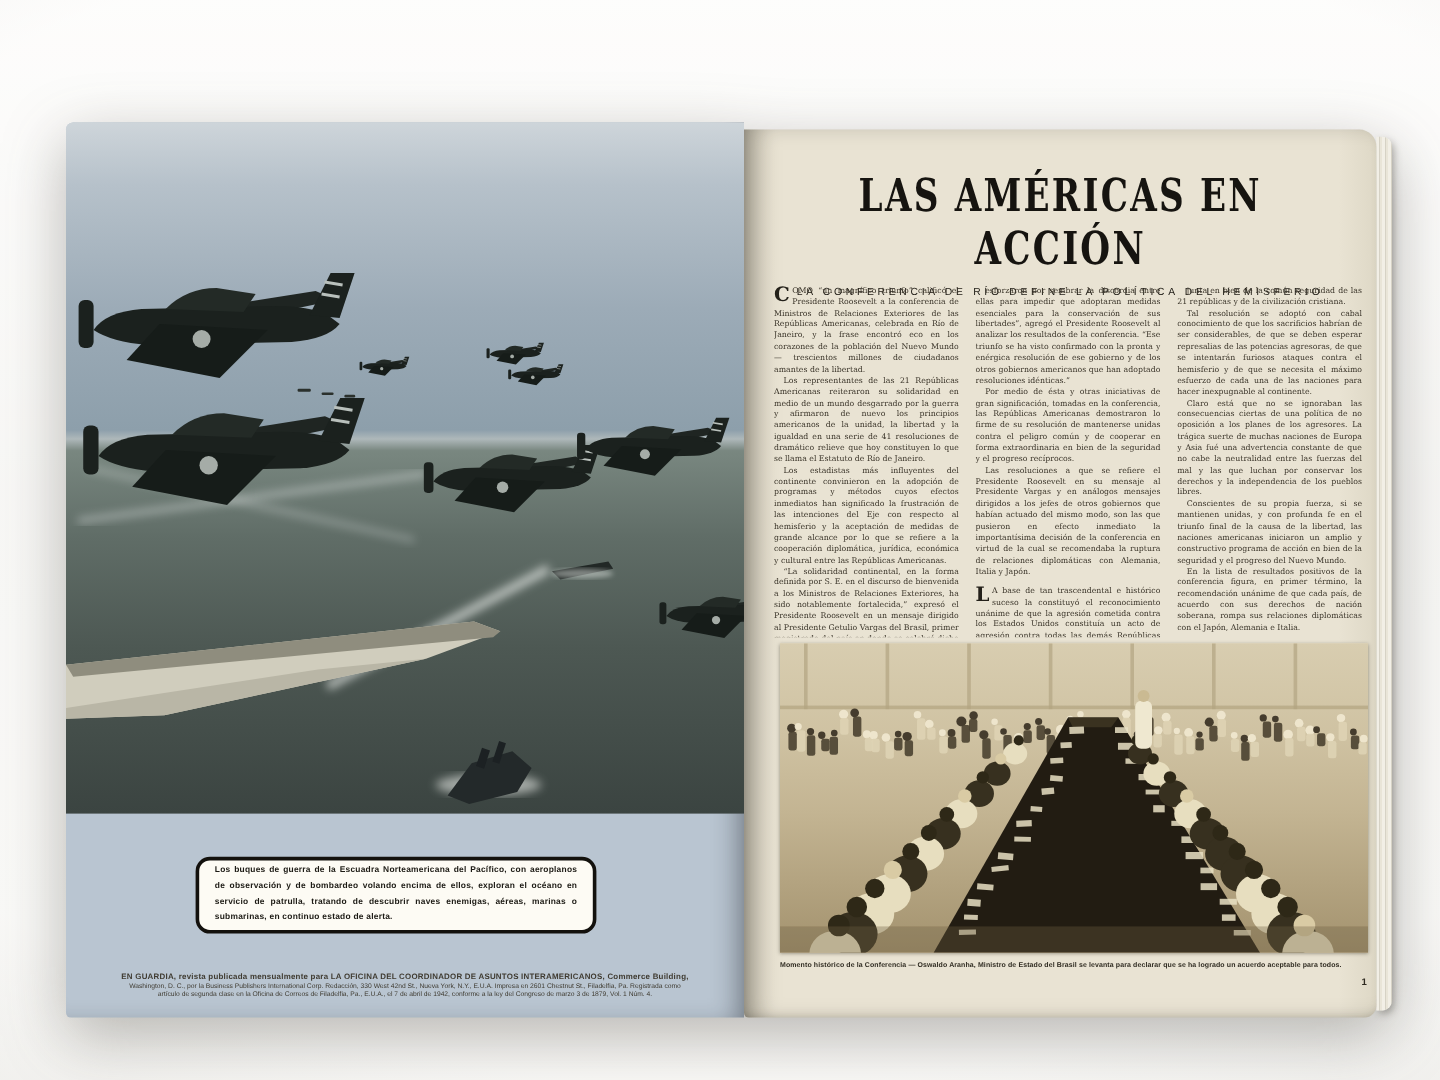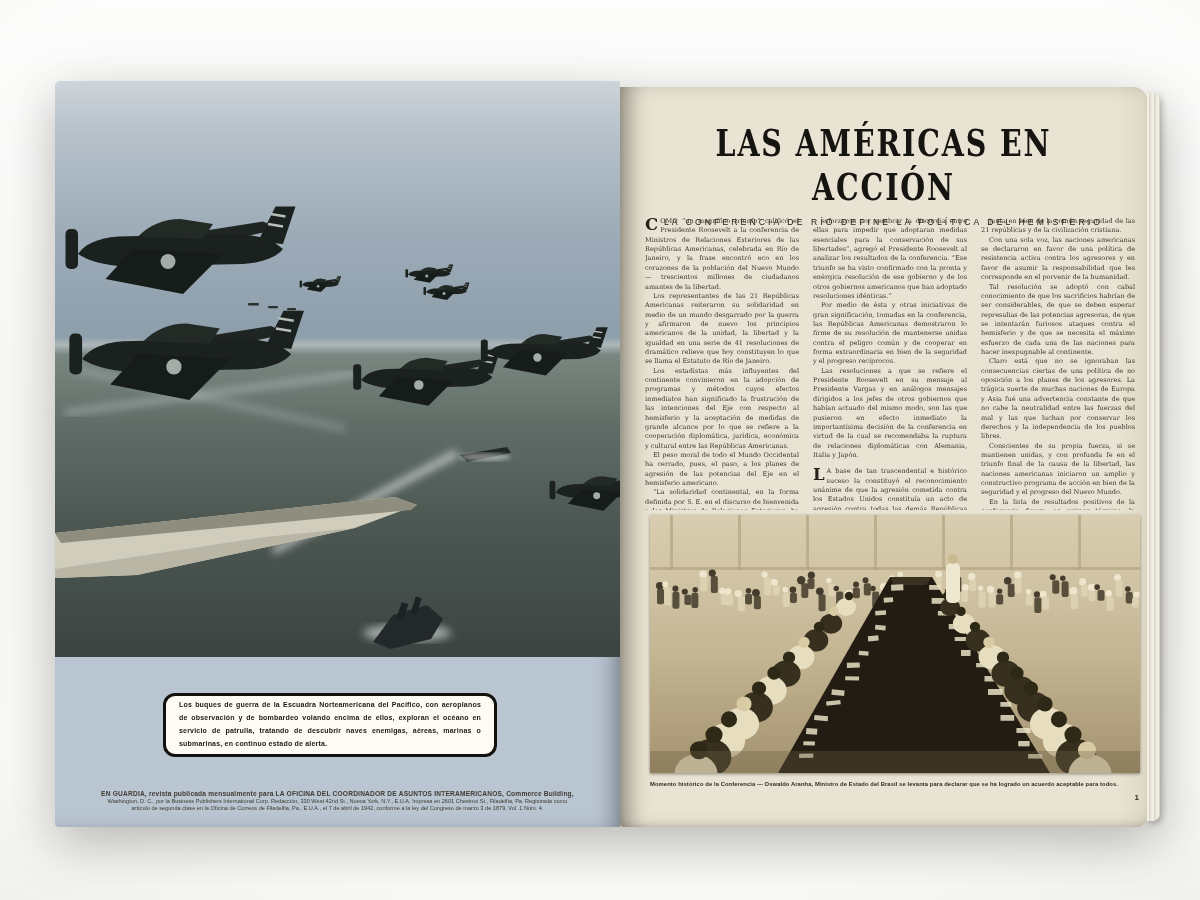--- a/index.html
+++ b/index.html
@@ -6,21 +6,21 @@
     --paper:#e9e3d3; --page-blue:#b9c5d1; --ink:#3b352a; --black:#15130f;
     --sepia-hi:#d8cdb0; --sepia-lo:#a3926e; --backdrop:#f6f5f2;
   }
   *{margin:0;padding:0;box-sizing:border-box;}
   html,body{width:1200px;height:900px;overflow:hidden;}
   body{font-family:"Liberation Sans",sans-serif;background:var(--backdrop);}
   .stage{position:relative;width:1200px;height:900px;
     background:
       radial-gradient(130% 100% at 50% 45%, rgba(255,255,255,.55) 55%, rgba(160,158,150,.30) 100%),
       linear-gradient(180deg,#fbfaf8 0%,#efeeea 45%,#f3f2ee 100%);}
-  .spread{position:absolute;left:55px;top:81px;width:1105px;height:748px;display:flex;
+  .spread{position:absolute;left:55px;top:102px;width:1105px;height:748px;display:flex;
     filter:drop-shadow(0 16px 26px rgba(60,58,50,.35));}
   
   .page-left{position:relative;width:565px;height:746px;background:var(--page-blue);
     border-radius:6px 0 0 4px;overflow:hidden;
     box-shadow:inset -14px 0 22px -10px rgba(20,25,30,.45), inset 0 3px 0 rgba(255,255,255,.35);}
   .photo-left{position:absolute;left:0;top:0;width:565px;height:576px;
     background:linear-gradient(180deg,#ced5da 0%,#b6c1ca 9%,#9cabb7 27%,#8d9fab 44.5%,#aeb8ba 45.8%,#798780 47.5%,#606d67 60%,#4d5853 76%,#3b4441 100%);}
   .photo-left svg{position:absolute;left:0;top:0;}
   .caption-box{position:absolute;left:108px;top:612px;width:334px;height:64px;
     background:#fdfbf4;border:3px solid #13110d;border-radius:12px;
@@ -142,32 +142,30 @@
     <div class="page-right">
       <div class="title-wrap">
         <h1>LAS AMÉRICAS EN ACCIÓN</h1>
       </div>
       <h2>LA CONFERENCIA DE RÍO DEFINE LA POLÍTICA DEL HEMISFERIO</h2>
       <div class="columns">
         <div class="col" id="col1">
             <p class="has-drop"><span class="drop">C</span>OMO “un magnífico triunfo” calificó el Presidente Roosevelt a la conferencia de Ministros de Relaciones Exteriores de las Repúblicas Americanas, celebrada en Río de Janeiro, y la frase encontró eco en los corazones de la población del Nuevo Mundo — trescientos millones de ciudadanos amantes de la libertad.</p>
             <p>Los representantes de las 21 Repúblicas Americanas reiteraron su solidaridad en medio de un mundo desgarrado por la guerra y afirmaron de nuevo los principios americanos de la unidad, la libertad y la igualdad en una serie de 41 resoluciones de dramático relieve que hoy constituyen lo que se llama el Estatuto de Río de Janeiro.</p>
             <p>Los estadistas más influyentes del continente convinieron en la adopción de programas y métodos cuyos efectos inmediatos han significado la frustración de las intenciones del Eje con respecto al hemisferio y la aceptación de medidas de grande alcance por lo que se refiere a la cooperación diplomática, jurídica, económica y cultural entre las Repúblicas Americanas.</p>
-            <p>El peso moral de todo el Mundo Occidental ha cerrado, pues, el paso, a los planes de agresión de las potencias del Eje en el hemisferio americano.</p>
             <p>“La solidaridad continental, en la forma definida por S. E. en el discurso de bienvenida a los Ministros de Relaciones Exteriores, ha sido notablemente fortalecida,” expresó el Presidente Roosevelt en un mensaje dirigido al Presidente Getulio Vargas del Brasil, primer magistrado del país en donde se celebró dicha conferencia.</p>
           </div>
         <div class="col" id="col2">
             <p>esforzaron por sembrar la discordia entre ellas para impedir que adoptaran medidas esenciales para la conservación de sus libertades”, agregó el Presidente Roosevelt al analizar los resultados de la conferencia. “Ese triunfo se ha visto confirmado con la pronta y enérgica resolución de ese gobierno y de los otros gobiernos americanos que han adoptado resoluciones idénticas.”</p>
             <p>Por medio de ésta y otras iniciativas de gran significación, tomadas en la conferencia, las Repúblicas Americanas demostraron lo firme de su resolución de mantenerse unidas contra el peligro común y de cooperar en forma extraordinaria en bien de la seguridad y el progreso recíprocos.</p>
             <p>Las resoluciones a que se refiere el Presidente Roosevelt en su mensaje al Presidente Vargas y en análogos mensajes dirigidos a los jefes de otros gobiernos que habían actuado del mismo modo, son las que pusieron en efecto inmediato la importantísima decisión de la conferencia en virtud de la cual se recomendaba la ruptura de relaciones diplomáticas con Alemania, Italia y Japón.</p>
             <p class="has-drop space-before"><span class="drop">L</span>A base de tan trascendental e histórico suceso la constituyó el reconocimiento unánime de que la agresión cometida contra los Estados Unidos constituía un acto de agresión contra todas las demás Repúblicas Americanas y una amenaza para la seguridad de todo el continente.</p>
           </div>
         <div class="col" id="col3">
             <p>junta en bien de la común seguridad de las 21 repúblicas y de la civilización cristiana.</p>
-            <p>Con una sola voz, las naciones americanas se declararon en favor de una política de resistencia activa contra los agresores y en favor de asumir la responsabilidad que les corresponde en el porvenir de la humanidad.</p>
             <p>Tal resolución se adoptó con cabal conocimiento de que los sacrificios habrían de ser considerables, de que se deben esperar represalias de las potencias agresoras, de que se intentarán furiosos ataques contra el hemisferio y de que se necesita el máximo esfuerzo de cada una de las naciones para hacer inexpugnable al continente.</p>
             <p>Claro está que no se ignoraban las consecuencias ciertas de una política de no oposición a los planes de los agresores. La trágica suerte de muchas naciones de Europa y Asia fué una advertencia constante de que no cabe la neutralidad entre las fuerzas del mal y las que luchan por conservar los derechos y la independencia de los pueblos libres.</p>
             <p>Conscientes de su propia fuerza, si se mantienen unidas, y con profunda fe en el triunfo final de la causa de la libertad, las naciones americanas iniciaron un amplio y constructivo programa de acción en bien de la seguridad y el progreso del Nuevo Mundo.</p>
             <p>En la lista de resultados positivos de la conferencia figura, en primer término, la recomendación unánime de que cada país, de acuerdo con sus derechos de nación soberana, rompa sus relaciones diplomáticas con el Japón, Alemania e Italia.</p>
           </div>
       </div>
       <div class="conf-photo">
         <svg id="confsvg" width="490" height="258" viewBox="0 0 490 258">
             <rect x="20" y="0" width="3" height="55" fill="#b6a987" opacity="0.8"></rect>
             <rect x="88" y="0" width="3" height="55" fill="#b6a987" opacity="0.8"></rect>

